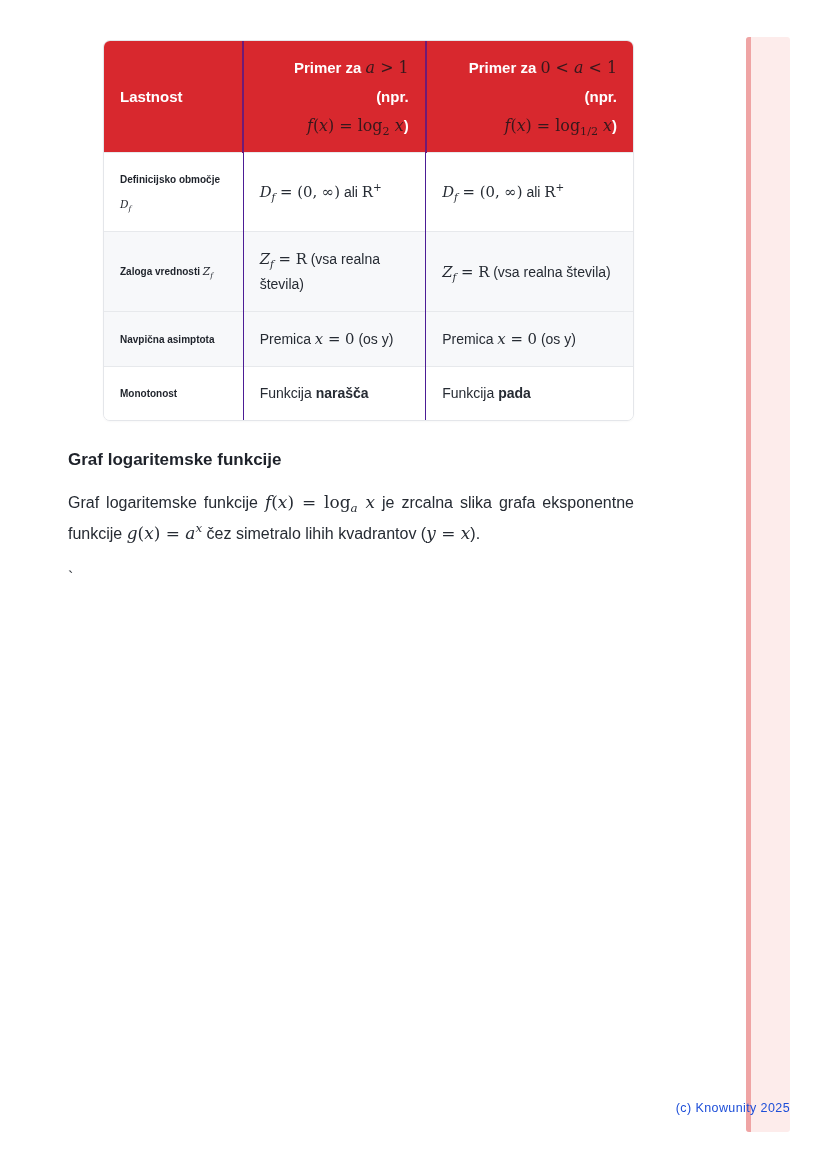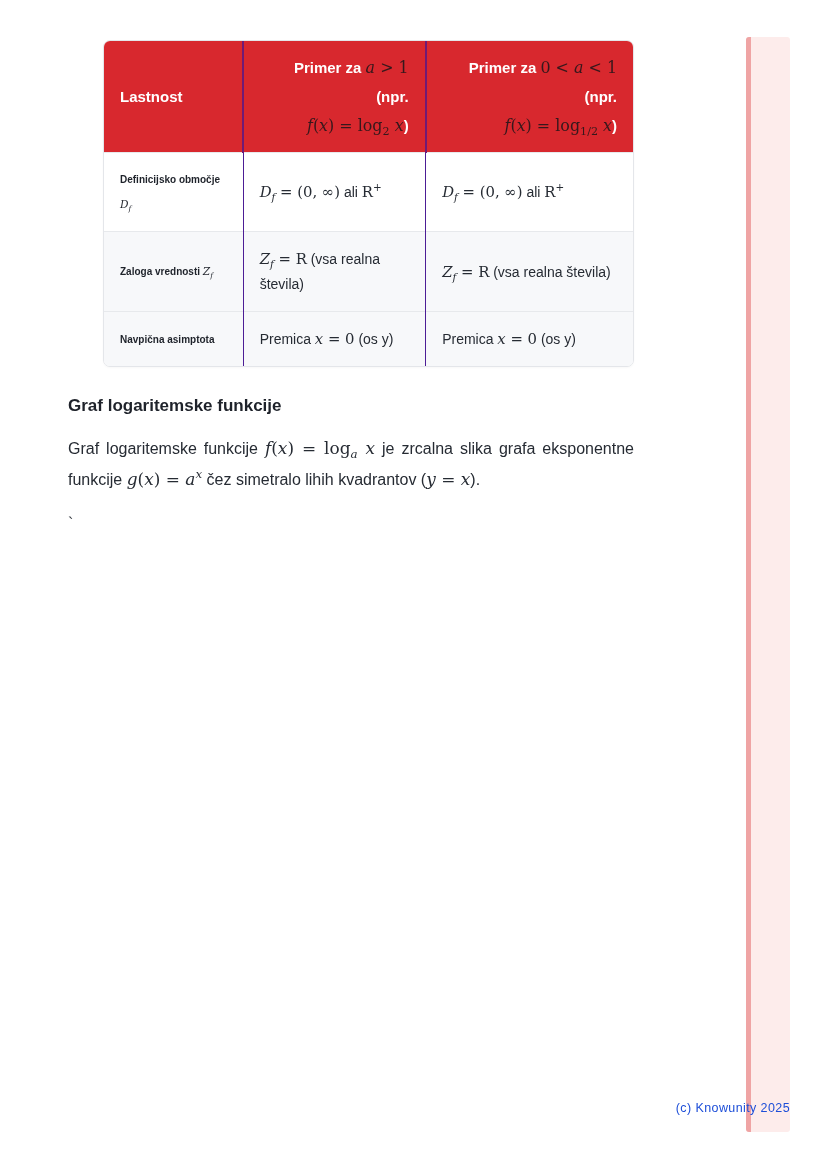--- a/index.html
+++ b/index.html
@@ -109,20 +109,25 @@
           <tr class="alt">
             <td class="lbl"><span class="seg-b">Zaloga vrednosti </span><span class="seg-i">Z<sub class="it">f</sub></span></td>
             <td><span class="seg-i">Z<sub class="it">f</sub></span><span class="seg-r"> = R</span><span class="seg-t"> (vsa realna števila)</span></td>
             <td><span class="seg-i">Z<sub class="it">f</sub></span><span class="seg-r"> = R</span><span class="seg-t"> (vsa realna števila)</span></td>
           </tr>
           <tr class="alt">
             <td class="lbl"><span class="seg-b">Navpična asimptota</span></td>
             <td><span class="seg-t">Premica </span><span class="seg-i">x</span><span class="seg-r"> = 0</span><span class="seg-t"> (os y)</span></td>
             <td><span class="seg-t">Premica </span><span class="seg-i">x</span><span class="seg-r"> = 0</span><span class="seg-t"> (os y)</span></td>
           </tr>
+          <tr>
+            <td class="lbl"><span class="seg-b">Monotonost</span></td>
+            <td><span class="seg-t">Funkcija </span><span class="seg-b">narašča</span></td>
+            <td><span class="seg-t">Funkcija </span><span class="seg-b">pada</span></td>
+          </tr>
         </tbody>
       </table>
     </div>
 
     <h2 class="section-heading">Graf logaritemske funkcije</h2>
 
     <p class="section-paragraph"><span class="seg-t">Graf logaritemske funkcije </span><span class="seg-i">f</span><span class="seg-r">(</span><span class="seg-i">x</span><span class="seg-r">) = log<sub class="it">a</sub></span><span class="seg-r"> </span><span class="seg-i">x</span><span class="seg-t"> je zrcalna slika grafa eksponentne funkcije </span><span class="seg-i">g</span><span class="seg-r">(</span><span class="seg-i">x</span><span class="seg-r">) = </span><span class="seg-i">a<sup class="it">x</sup></span><span class="seg-t"> čez simetralo lihih kvadrantov (</span><span class="seg-i">y</span><span class="seg-r"> = </span><span class="seg-i">x</span><span class="seg-t">).</span></p>
 
     <div class="stray">`</div>
 

